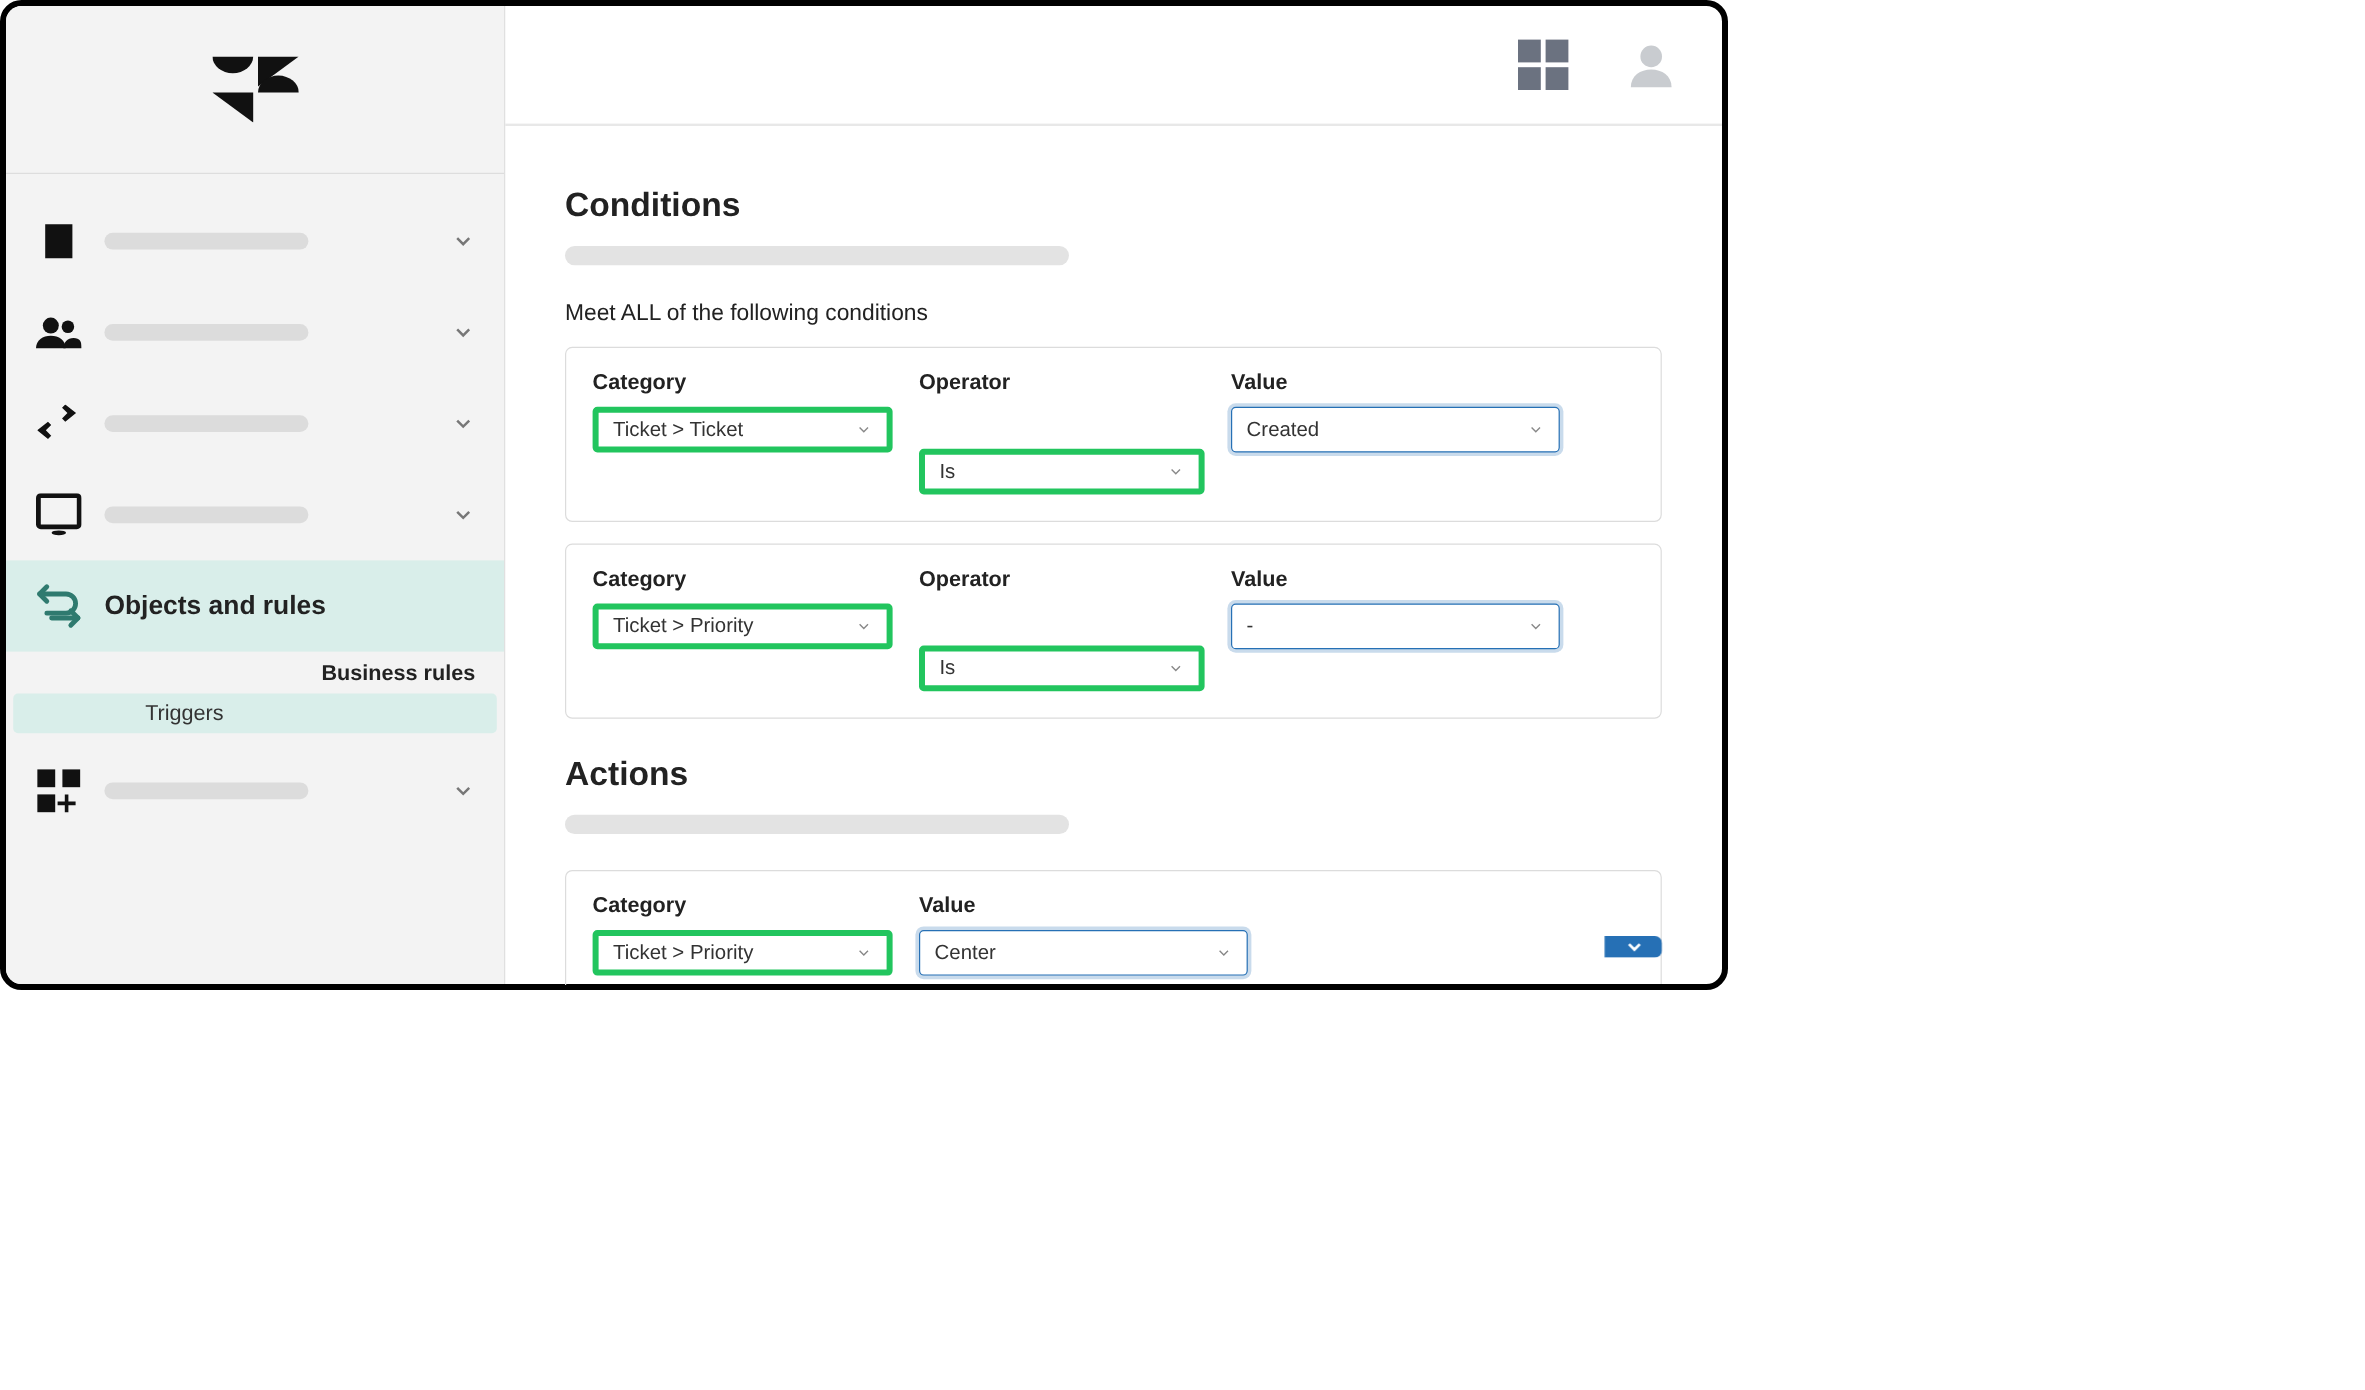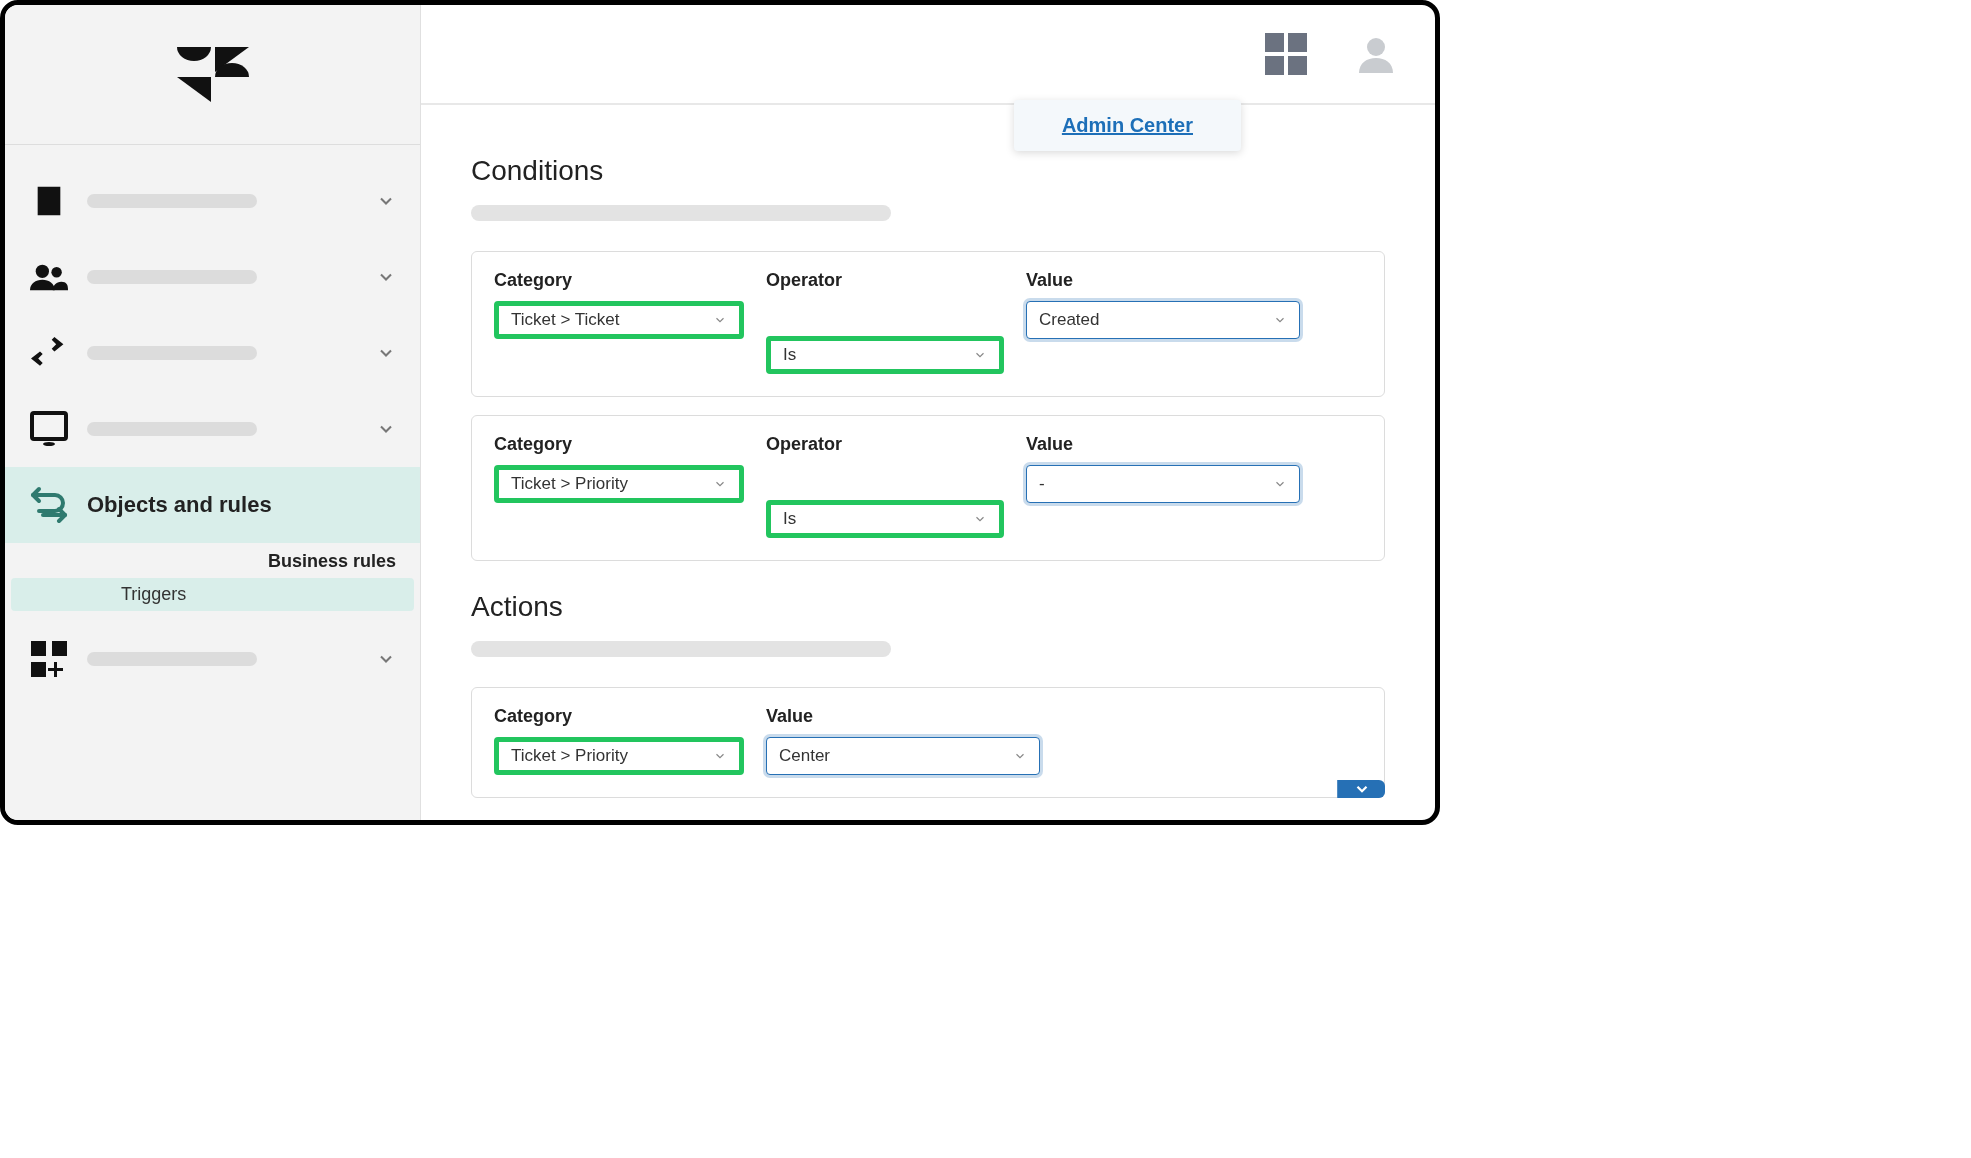--- a/index.html
+++ b/index.html
@@ -20,21 +20,21 @@
 .sub-link { font-size: 18px; color: #333; padding: 6px 24px 6px 110px; cursor: pointer; }
 .sub-link.active { background: #d9eeea; border-radius: 4px; margin: 0 6px; }
 .main { flex: 1; display: flex; flex-direction: column; position: relative; }
 .topbar { height: 100px; border-bottom: 2px solid #e8e8e8; display: flex; align-items: center; justify-content: flex-end; padding-right: 40px; gap: 50px; }
 .apps-icon { width: 42px; height: 42px; display: grid; grid-template-columns: 1fr 1fr; grid-template-rows: 1fr 1fr; gap: 4px; }
 .apps-icon div { background: #6b7280; }
 .avatar-icon { width: 38px; height: 38px; }
 .admin-pill { position: absolute; top: 95px; right: 194px; background: #f4f8fb; border-radius: 4px; padding: 14px 48px; box-shadow: 0 2px 8px rgba(0,0,0,0.15); z-index: 10; }
 .admin-pill a { color: #1d6fb8; font-size: 20px; font-weight: 600; text-decoration: underline; }
 .content { padding: 50px 50px 0 50px; flex: 1; overflow-y: auto; }
-.section-title { font-size: 28px; font-weight: 400; color: #222; margin-bottom: 18px; }
+.section-title { font-size: 28px; font-weight: 700; color: #222; margin-bottom: 18px; }
 .desc-ph { height: 16px; width: 420px; background: #e3e3e3; border-radius: 8px; margin-bottom: 30px; }
 .subtitle { font-size: 19px; color: #222; margin-bottom: 16px; }
 .cond-row { border: 1px solid #dcdcdc; border-radius: 6px; padding: 18px 22px 22px 22px; display: flex; gap: 22px; margin-bottom: 18px; }
 .field-group { display: flex; flex-direction: column; gap: 10px; }
 .field-group.cat { flex: 0 0 250px; }
 .field-group.op { flex: 0 0 238px; gap: 45px; }
 .field-group.val { flex: 0 0 274px; }
 .field-label { font-size: 18px; font-weight: 700; color: #222; }
 .dropdown { height: 38px; border: 5px solid #22c55e; border-radius: 4px; background: #fff; display: flex; align-items: center; padding: 0 12px; font-size: 17px; color: #333; cursor: pointer; position: relative; }
 .dropdown.focused { border: 1px solid #2670b5; box-shadow: 0 0 0 3px rgba(38,112,181,0.25); }
@@ -160,27 +160,25 @@
           <div></div>
       </div>
       <span>
         <svg class="avatar-icon" viewBox="0 0 38 38" fill="#c9ccd0">
             <circle cx="19" cy="12" r="9"></circle>
             <path d="M2 38c0-10 8-15 17-15s17 5 17 15H2z"></path>
           </svg>
       </span>
     </div>
 
-    <div class="admin-pill">
-      <a>Admin Center</a>
-    </div>
 
     <div class="content">
       <h2 class="section-title">Conditions</h2>
       <div class="desc-ph"></div>
+      <div class="subtitle">Meet ALL of the following conditions</div>
 
       <div class="cond-row">
         <div class="field-group cat">
           <span class="field-label">Category</span>
           <div class="dropdown">
             <span>Ticket &gt; Ticket</span>
             <span class="dropdown-chevron">
                 <svg width="14" height="14" viewBox="0 0 24 24" fill="none" stroke="#888" stroke-width="2">
                   <polyline points="6 9 12 15 18 9"></polyline>
                 </svg>

